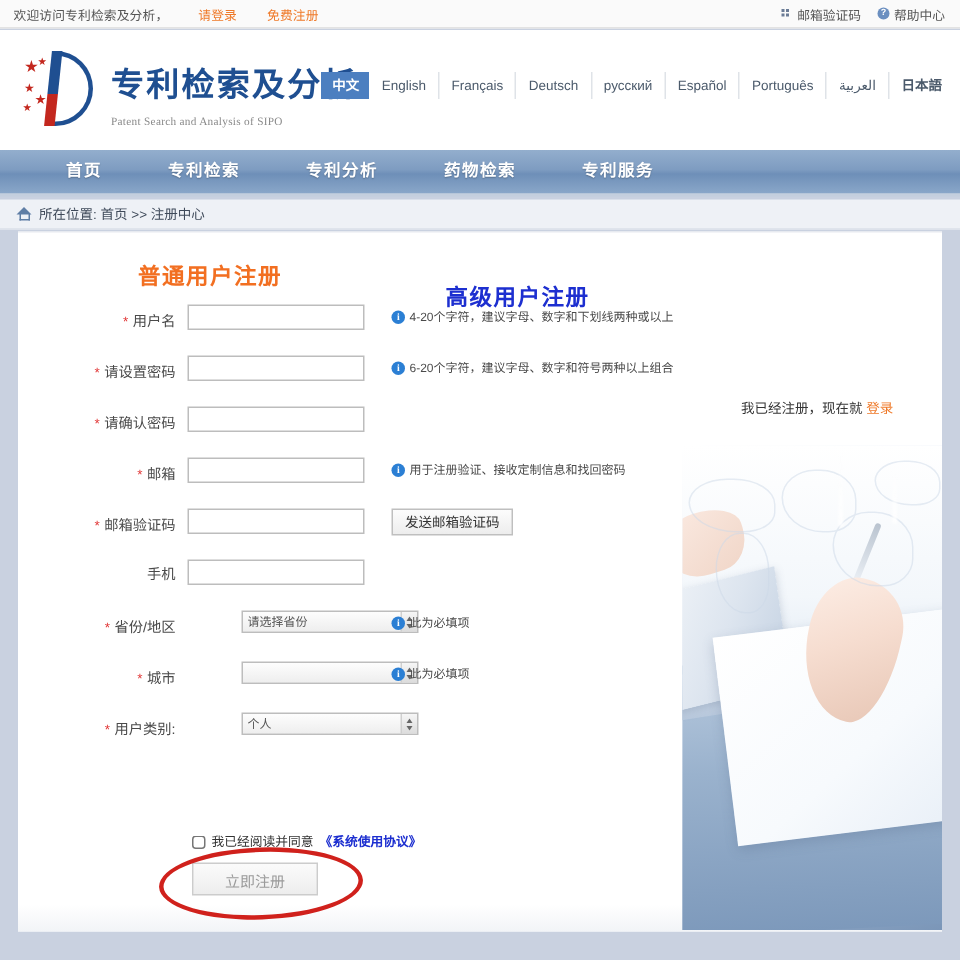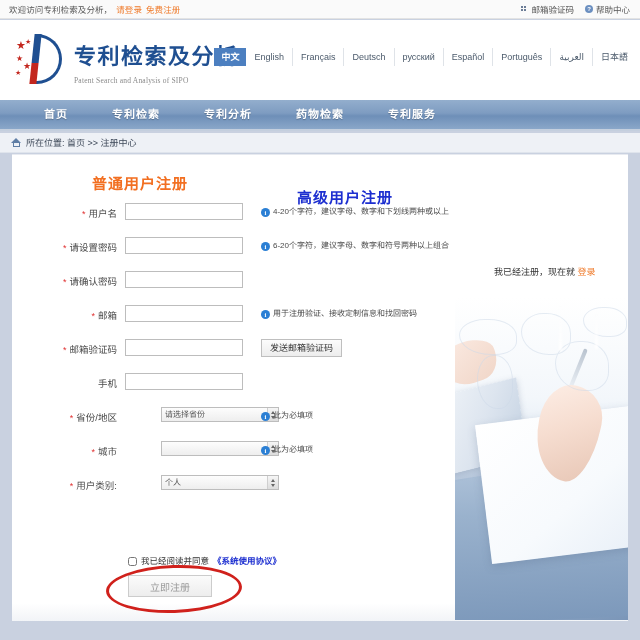--- a/index.html
+++ b/index.html
@@ -18,21 +18,21 @@
 
   
   .topbar{
     position:absolute;left:0;top:0;width:640px;height:19px;
     background:#fafafa;
     border-bottom:1px solid #e3e3e3;
     display:flex;align-items:center;
     box-sizing:border-box;
   }
   .topbar-left{margin-left:9px;display:flex;align-items:center;gap:0px;font-size:8.5px;color:#555;letter-spacing:.1px;}
-  .topbar-left .lnk{color:#ef7a2a;margin-left:4px;cursor:pointer;}
+  .topbar-left .lnk{color:#ef7a2a;margin-left:20px;cursor:pointer;}
   .topbar-right{margin-left:auto;margin-right:10px;display:flex;align-items:center;gap:11px;font-size:8.5px;color:#555;}
   .topbar-right .item{display:flex;align-items:center;gap:3px;cursor:pointer;}
   .grid-ic{
     width:7px;height:7px;display:inline-block;position:relative;
   }
   .grid-ic i{position:absolute;width:2px;height:2px;background:#6b7c96;}
   .grid-ic i:nth-child(1){left:0;top:0}
   .grid-ic i:nth-child(2){left:3px;top:0}
   .grid-ic i:nth-child(3){left:0;top:3px}
   .grid-ic i:nth-child(4){left:3px;top:3px}
@@ -75,21 +75,21 @@
   }
 
   .langbar{
     position:absolute;right:4px;top:28px;display:flex;align-items:center;
     font-size:9px;color:#4b5a6b;
   }
   .langbar .lang{
     padding:3px 8px;cursor:pointer;white-space:nowrap;
     border-right:1px solid #dfe3e8;line-height:12px;
   }
-  .langbar .lang:last-child{border-right:none;}
+  .langbar .lang:last-child{border-right:none;font-weight:bold;}
   .langbar .lang.active{
     background:#4c7fc0;color:#fff;font-weight:bold;border-right:none;
     padding:3px 7px;
   }
 
   
   .nav{
     position:absolute;left:0;top:100px;width:640px;height:31px;
     background:linear-gradient(to bottom,#93aecd 0%,#7e9cc1 45%,#6e8fb8 55%,#8aa7c9 100%);
     box-sizing:border-box;
@@ -246,21 +246,21 @@
   .selwrap .arrows{
     position:absolute;right:1px;top:1px;width:11px;height:13px;
     background:linear-gradient(to bottom,#f6f6f6,#dcdcdc);
     border-left:1px solid #cfcfcf;box-sizing:border-box;
     display:flex;flex-direction:column;align-items:center;justify-content:center;gap:2px;
   }
   .selwrap .arrows .up{width:0;height:0;border-left:2.5px solid transparent;border-right:2.5px solid transparent;border-bottom:3px solid #666;}
   .selwrap .arrows .dn{width:0;height:0;border-left:2.5px solid transparent;border-right:2.5px solid transparent;border-top:3px solid #666;}
 
   .hint{
-    position:absolute;left:261px;top:3px;display:flex;align-items:center;gap:3px;
+    position:absolute;left:261px;top:3px;display:flex;align-items:flex-start;gap:3px;
     font-size:8px;color:#4a4a4a;white-space:nowrap;line-height:12px;
   }
   .i-ic{
     width:9px;height:9px;border-radius:50%;flex:0 0 9px;
     background:#2b7fd4;color:#fff;font-size:6.5px;line-height:9px;
     text-align:center;font-weight:bold;margin-top:1px;
     font-family:"Liberation Serif",serif;
   }
   .sendbtn{
     position:absolute;left:261px;top:0px;

